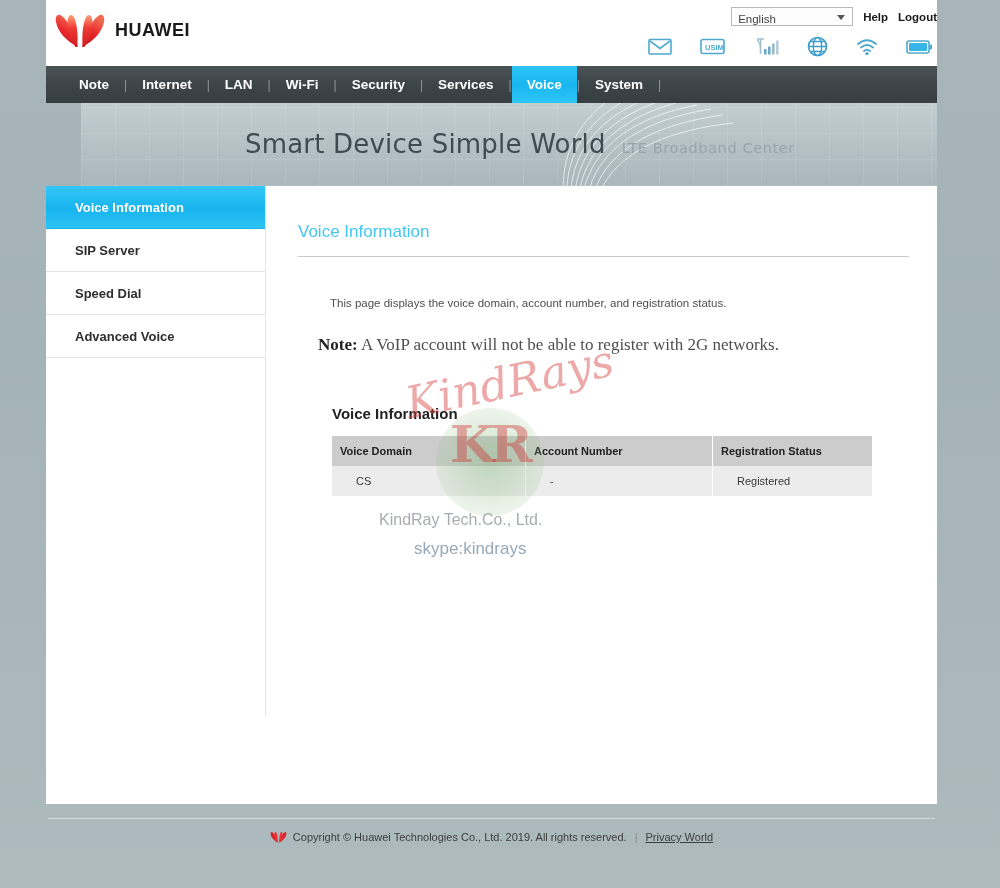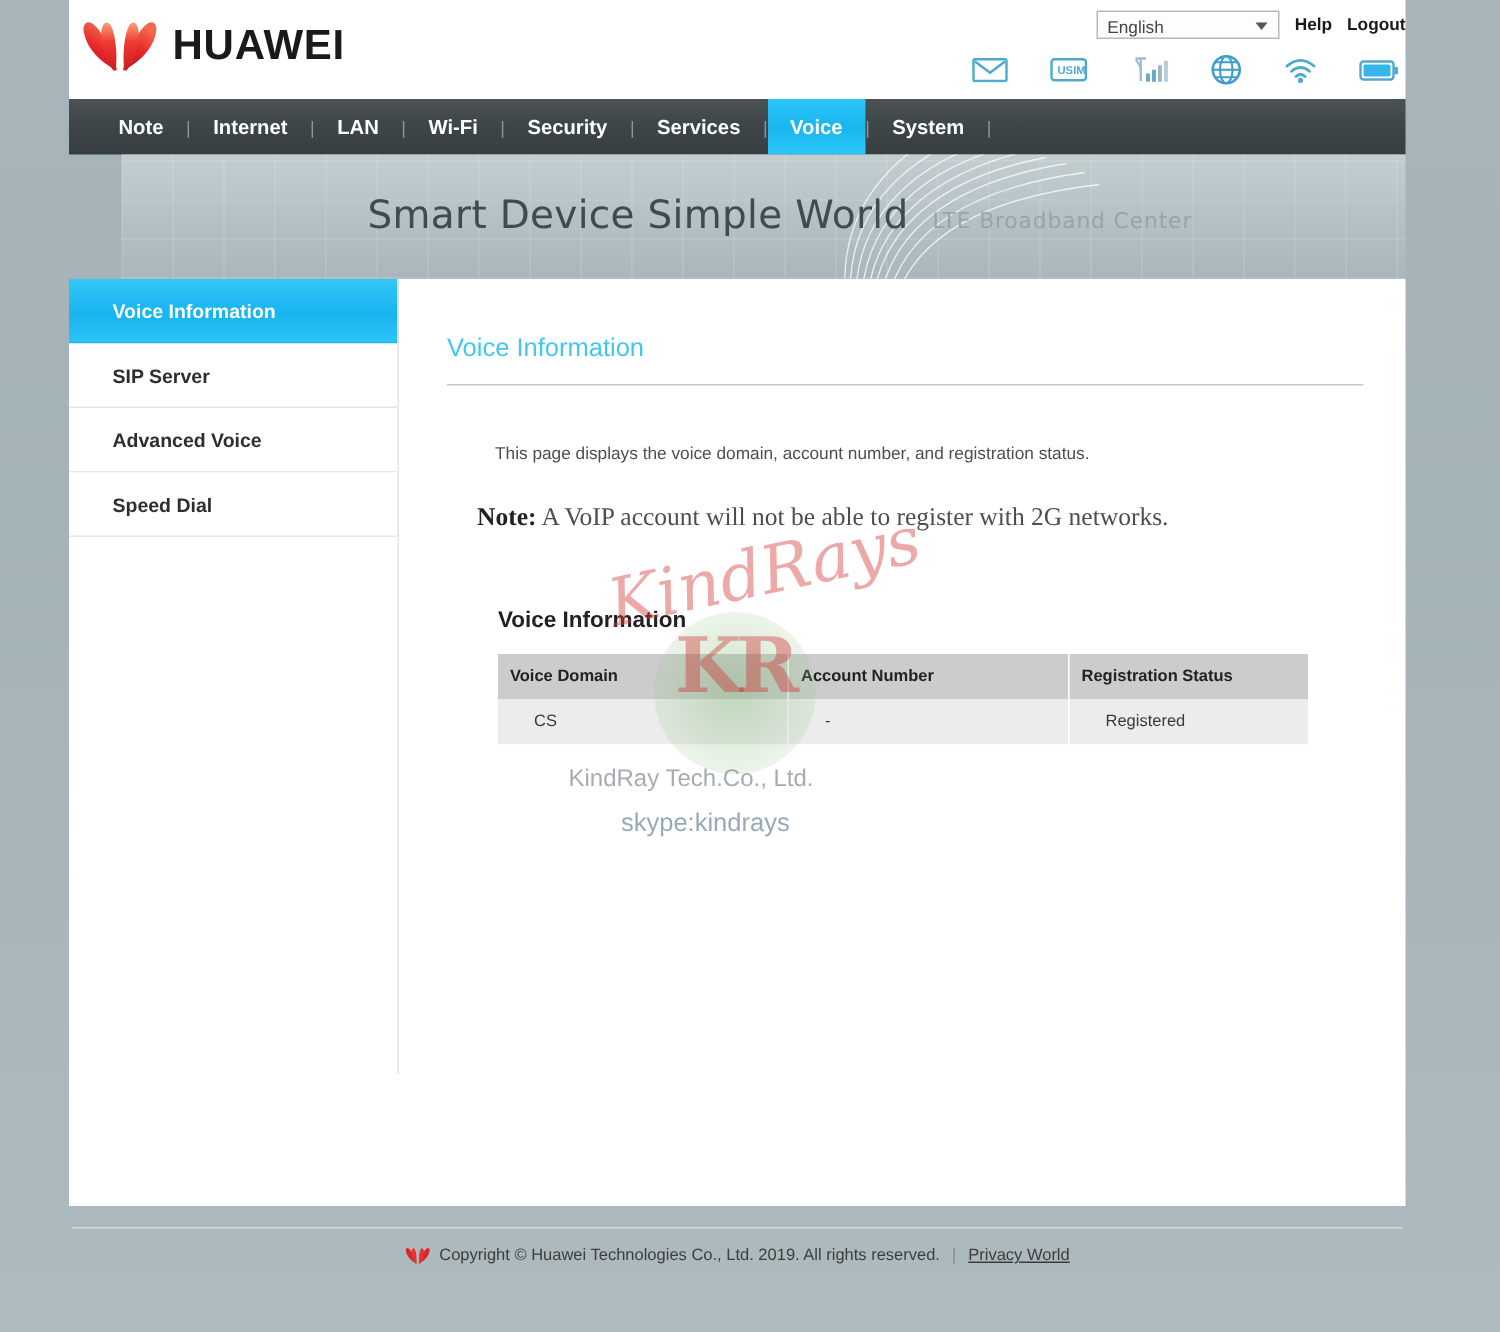--- a/index.html
+++ b/index.html
@@ -37,21 +37,21 @@
     display: flex;
     align-items: center;
     gap: 9px;
   }
   .logo-mark {
     width: 52px;
     height: 40px;
     position: relative;
   }
   .logo-text {
-    font-size: 28px;
+    font-size: 18px;
     font-weight: bold;
     color: #1a1a1a;
     letter-spacing: 0.5px;
     line-height: 1;
   }
 
   .header-right {
     position: absolute;
     right: 0px;
     top: 7px;
@@ -506,22 +506,22 @@
       <span class="bt-main">Smart Device  Simple World</span>
       <span class="bt-sub">LTE Broadband Center</span>
     </div>
   </div>
 
   <div class="content">
 
     <div class="sidebar">
       <a class="side-item active" href="#">Voice Information</a>
       <a class="side-item" href="#">SIP Server</a>
+      <a class="side-item" href="#">Speed Dial</a>
       <a class="side-item" href="#">Advanced Voice</a>
-      <a class="side-item" href="#">Speed Dial</a>
     </div>
     <div class="side-divider"></div>
 
     <div class="main">
       <h1 class="main-title">Voice Information</h1>
       <div class="title-rule"></div>
 
       <div class="desc">This page displays the voice domain, account number, and registration status.</div>
 
       <div class="note">

